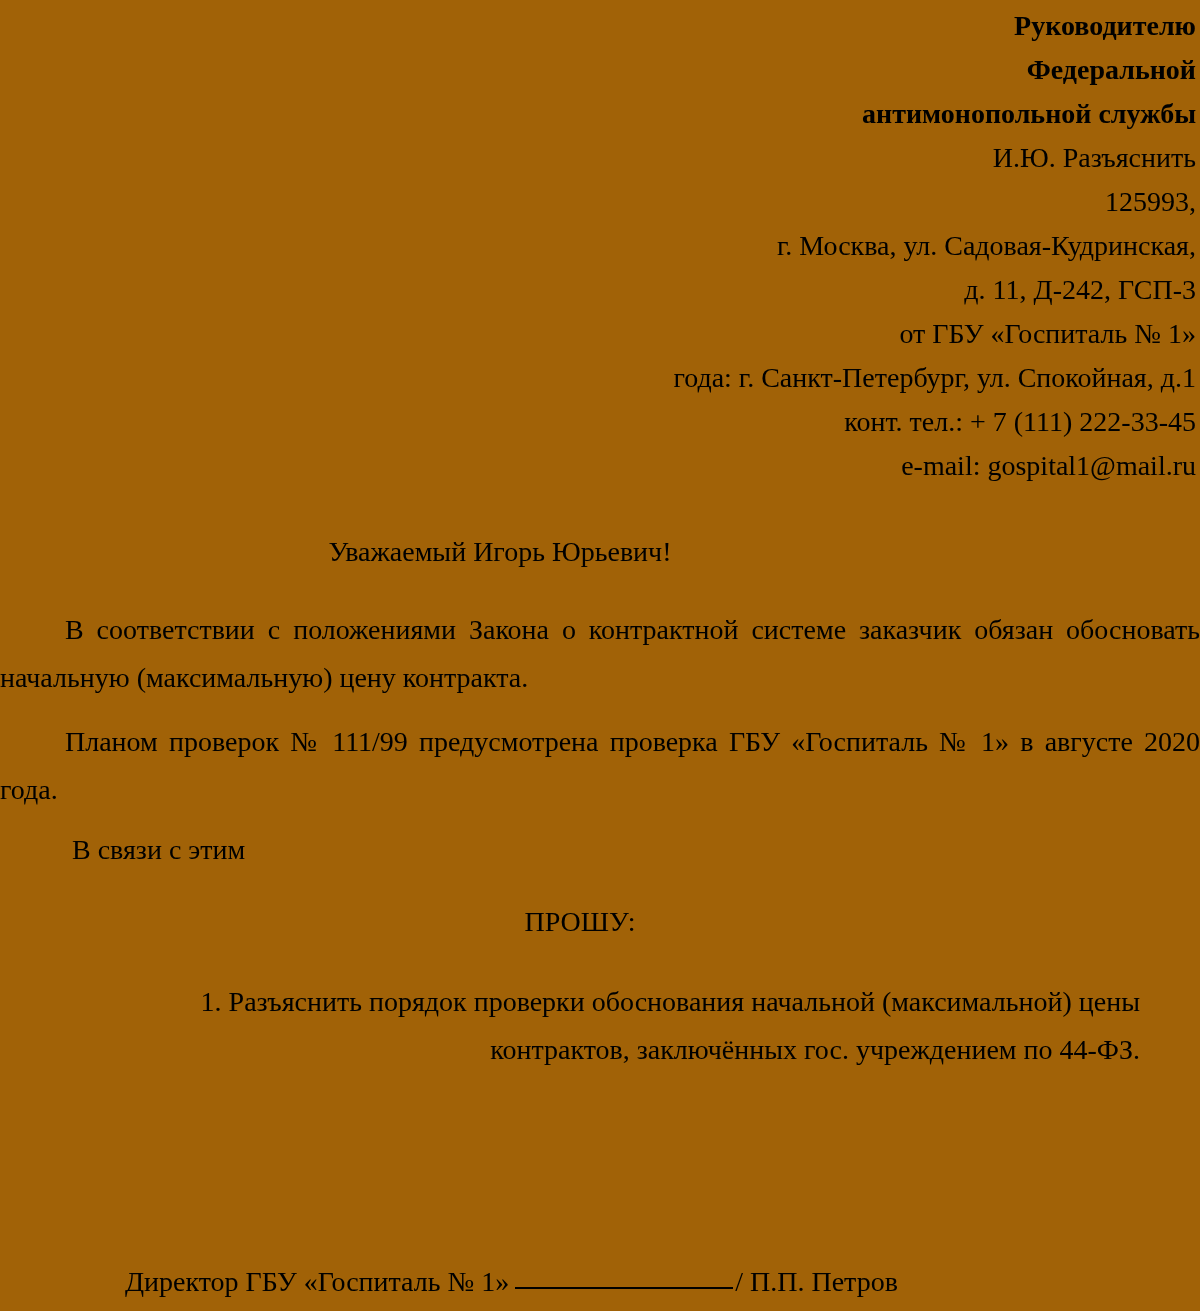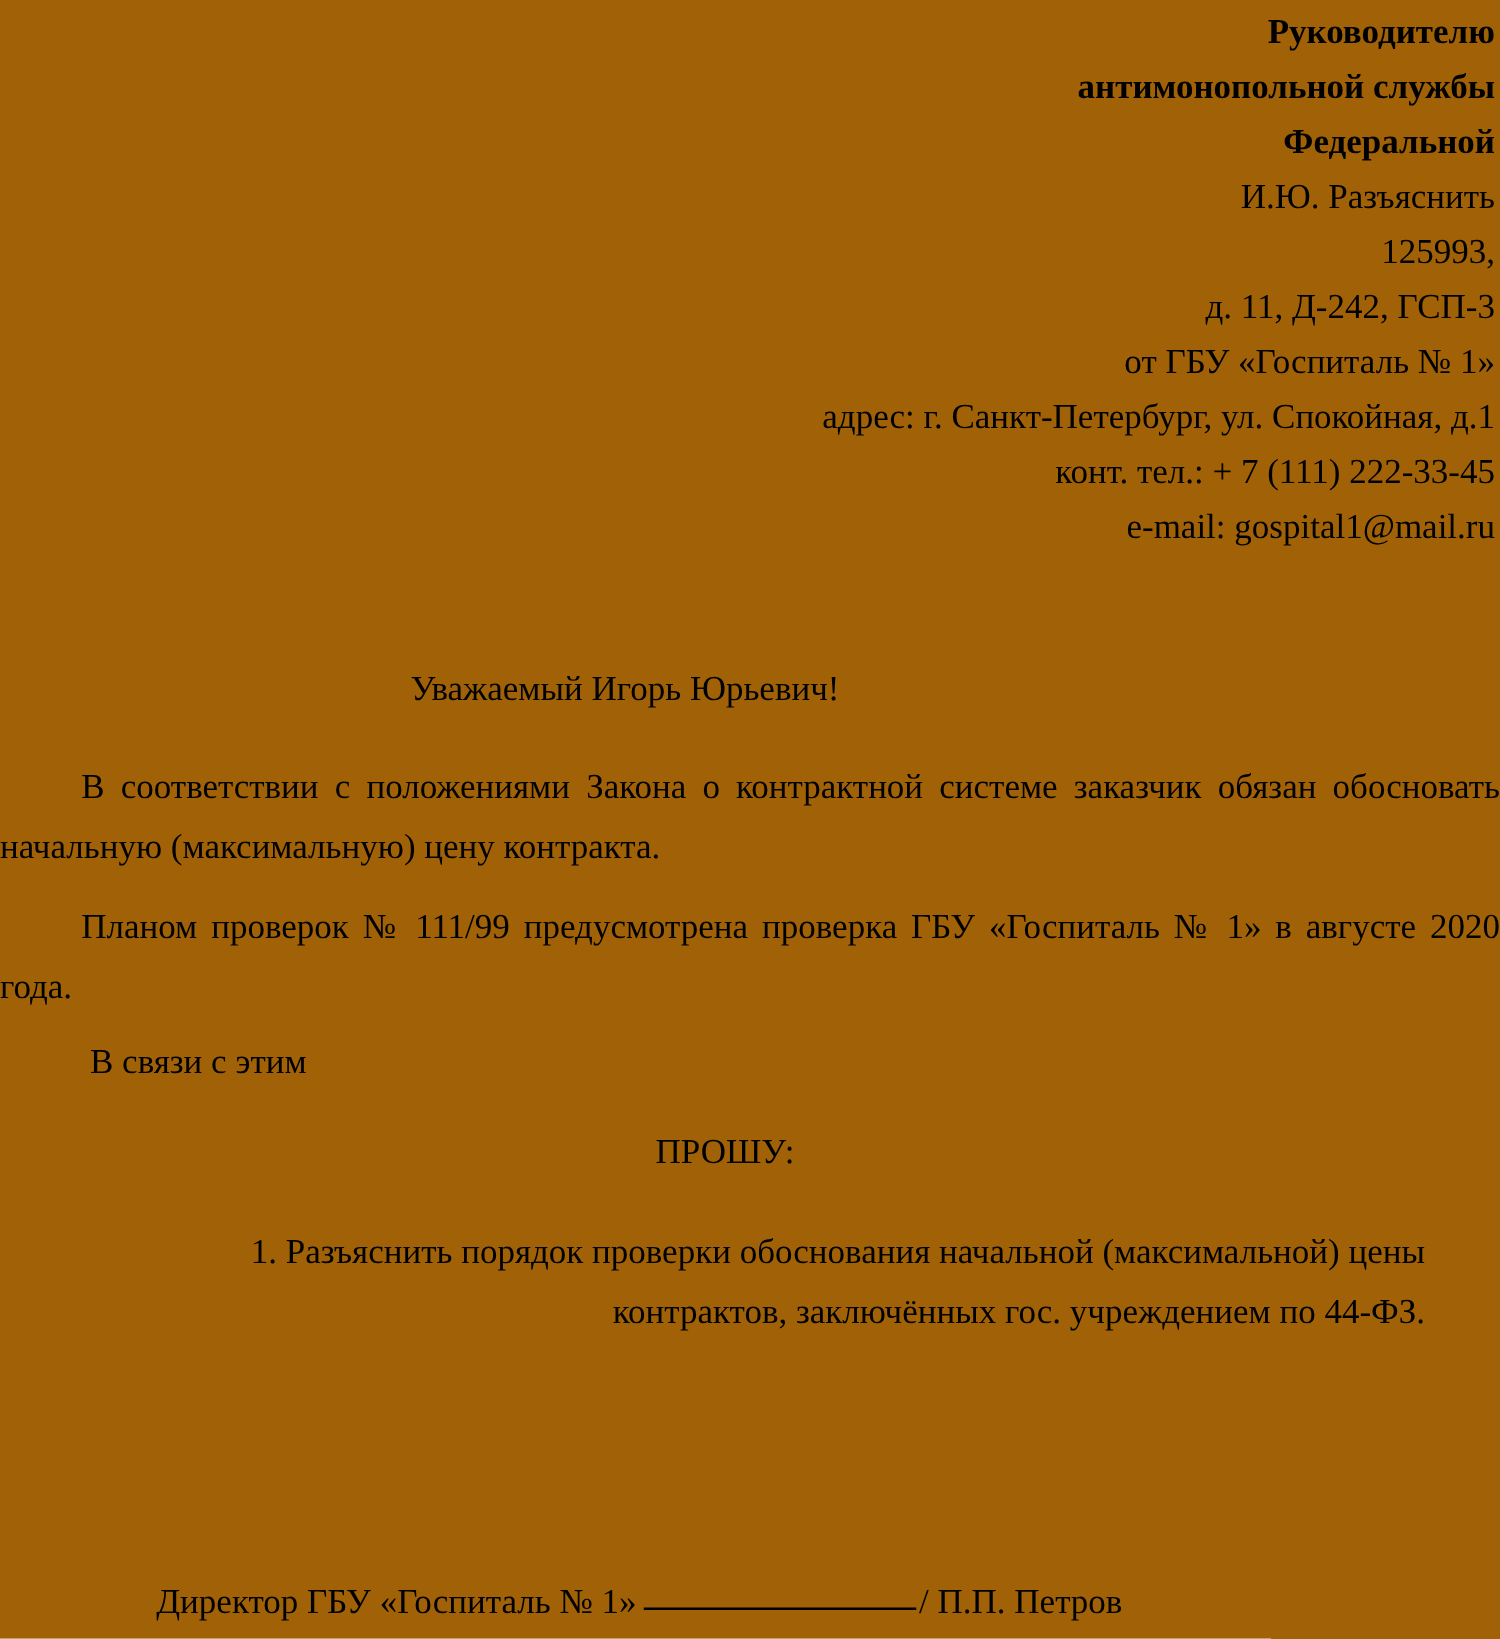--- a/index.html
+++ b/index.html
@@ -129,27 +129,28 @@
   }
   .sig-slash { margin-left: 2px; }
 </style>
 </head>
 <body>
 
 <div class="page">
 
   <div class="addressee">
     <div class="line bold">Руководителю</div>
+    <div class="line bold">Федеральной</div>
     <div class="line bold">антимонопольной службы</div>
-    <div class="line bold">Федеральной</div>
     <div class="line">И.Ю. Разъяснить</div>
     <div class="line">125993,</div>
+    <div class="line">г. Москва, ул. Садовая-Кудринская,</div>
     <div class="line">д. 11, Д-242, ГСП-3</div>
     <div class="line">от ГБУ «Госпиталь № 1»</div>
-    <div class="line">адрес: г. Санкт-Петербург, ул. Спокойная, д.1</div>
+    <div class="line">года: г. Санкт-Петербург, ул. Спокойная, д.1</div>
     <div class="line">конт. тел.: + 7 (111) 222-33-45</div>
     <div class="line">e-mail: gospital1@mail.ru</div>
   </div>
 
   <div class="greeting">
     <span class="greeting-inner">Уважаемый Игорь Юрьевич!</span>
   </div>
 
   <div class="para p1">
     <span class="first-indent"></span><span>В соответствии с положениями Закона о контрактной системе заказчик обязан обосновать начальную (максимальную) цену контракта.</span>

